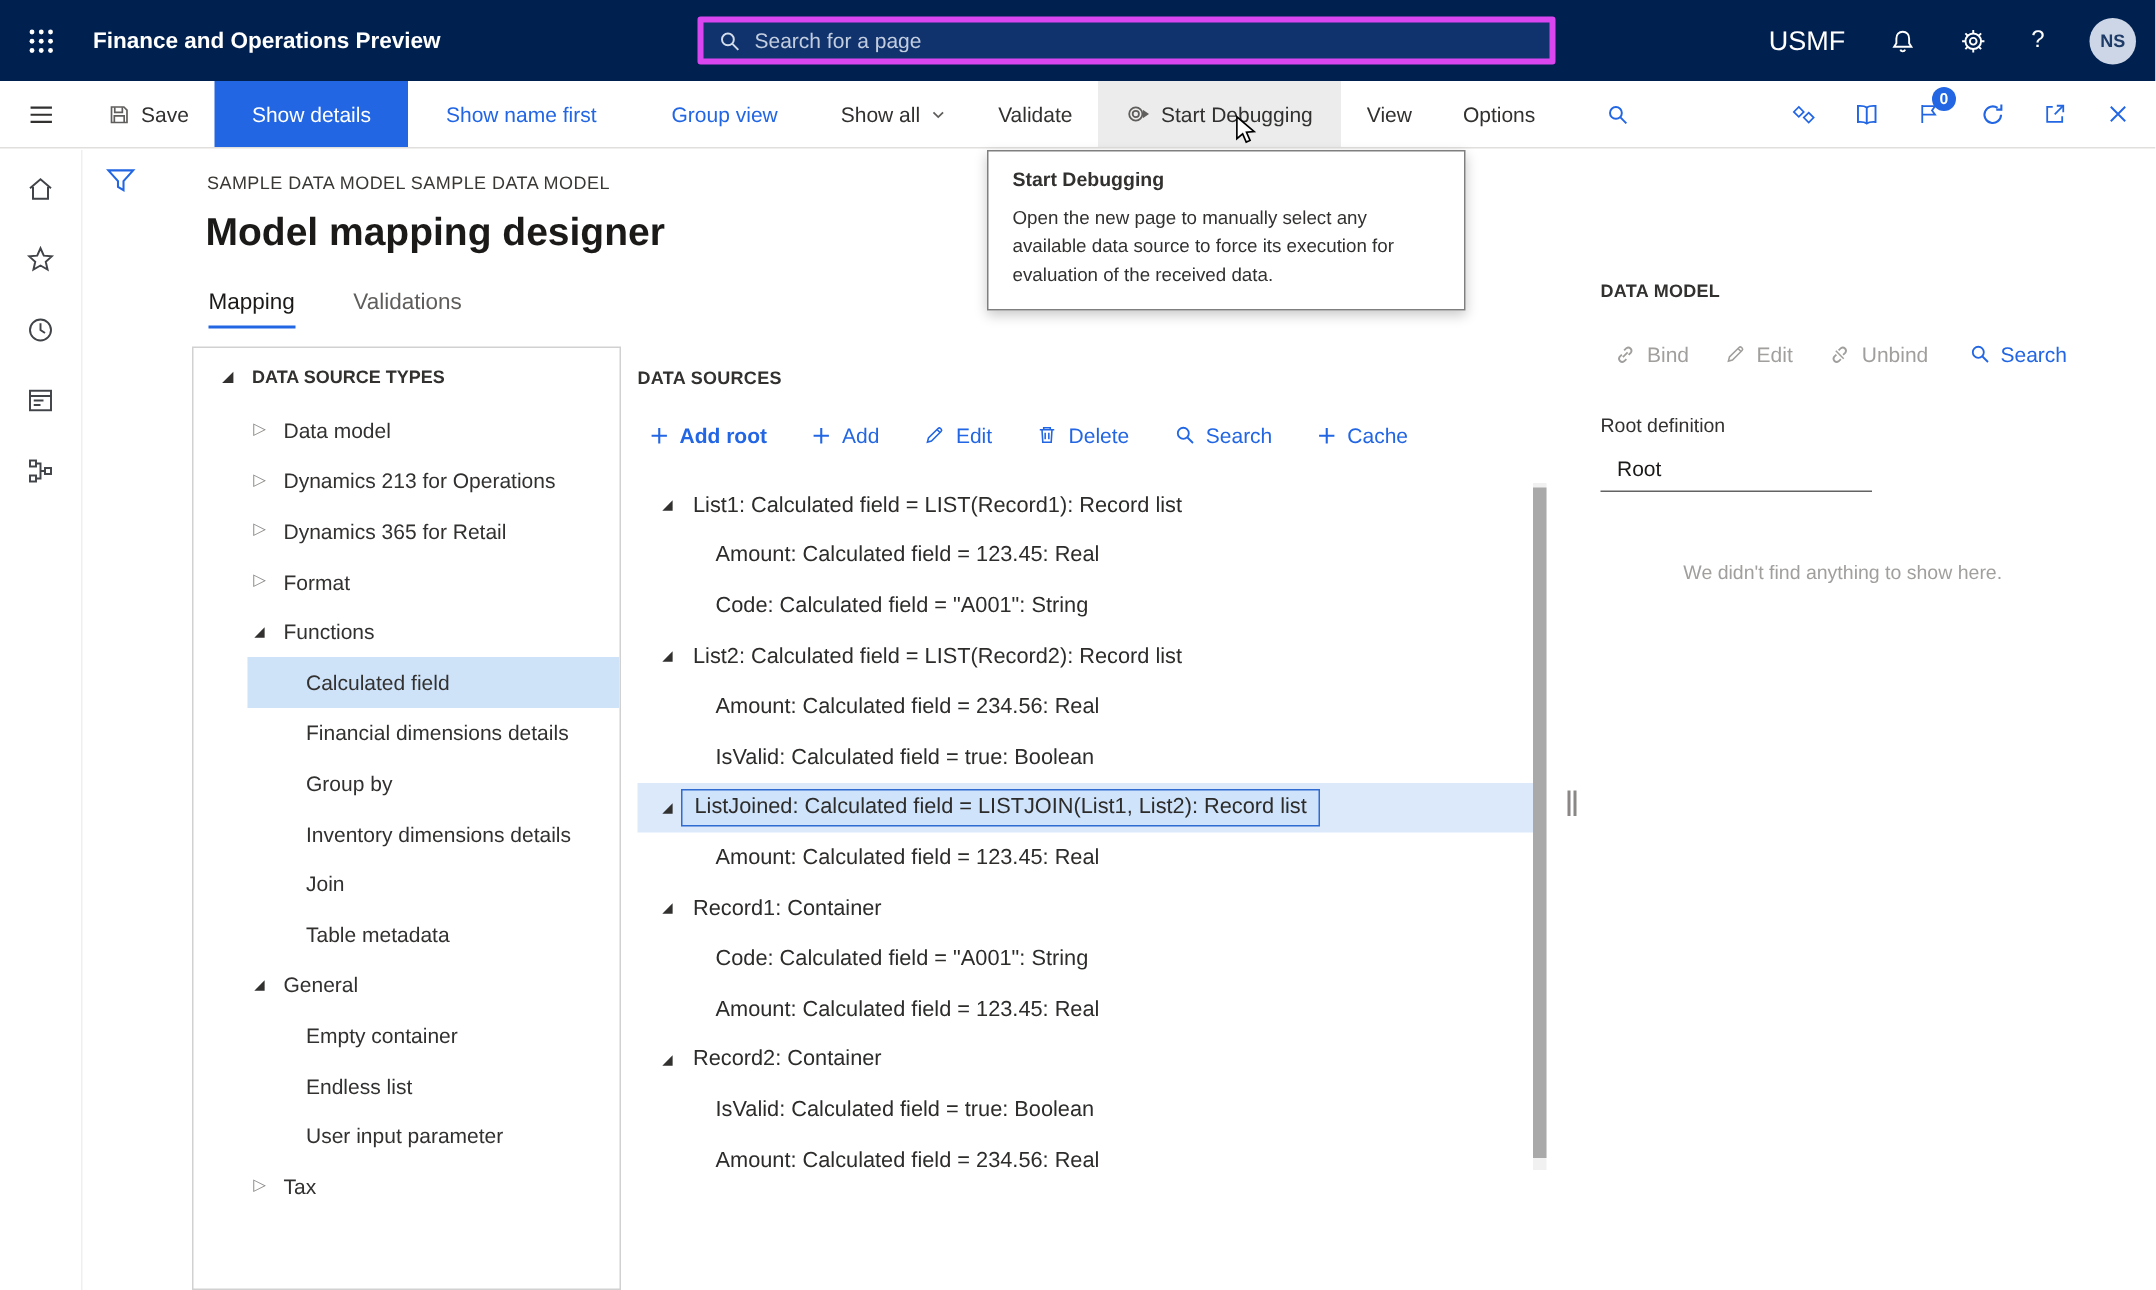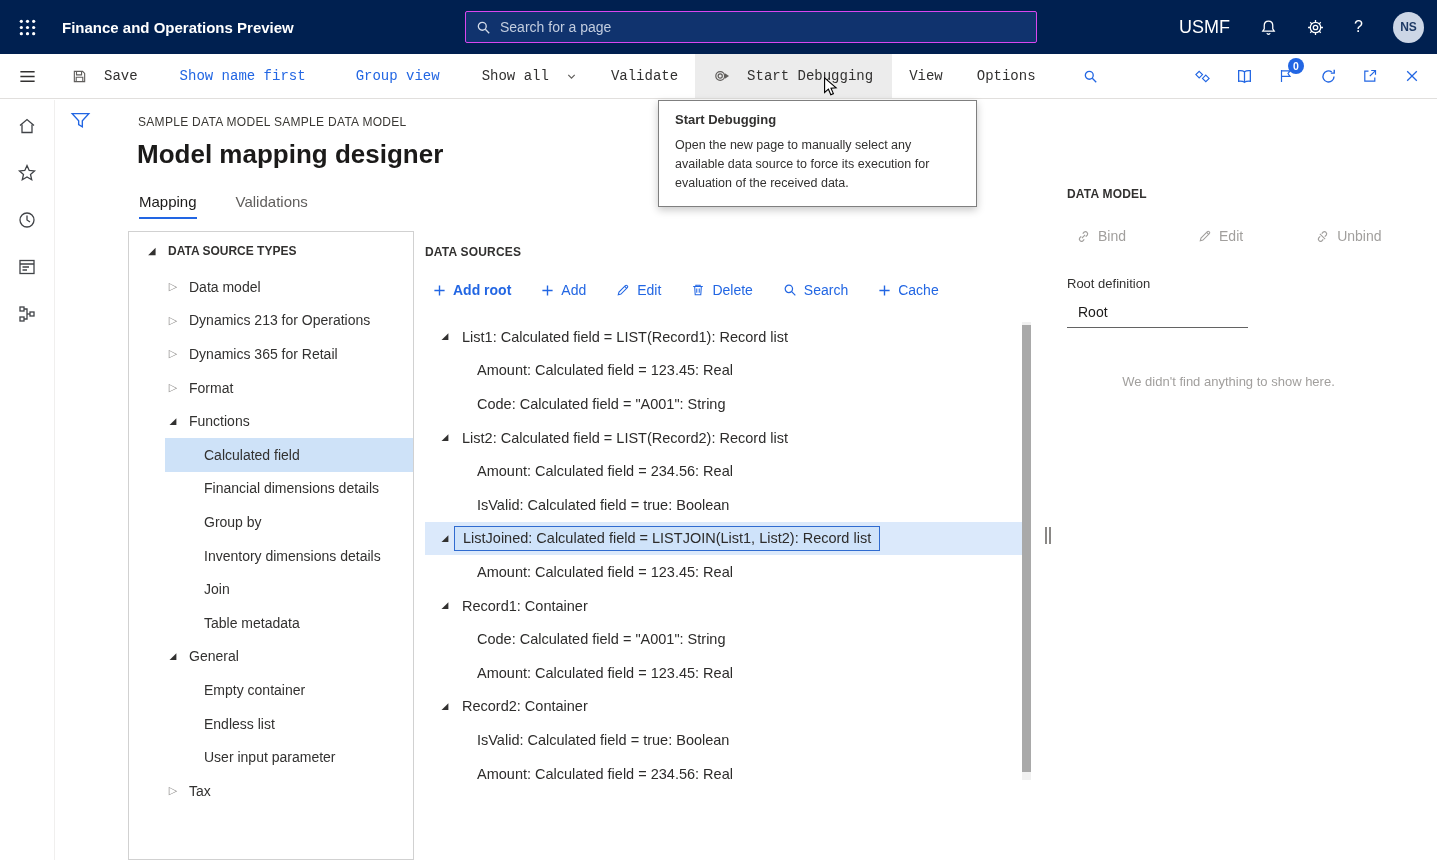--- a/index.html
+++ b/index.html
@@ -5,34 +5,34 @@
   *{box-sizing:border-box;margin:0;padding:0;}
   html,body{width:1437px;height:860px;}
   body{font-family:"Liberation Sans",sans-serif;background:#fff;color:#323130;position:relative;overflow:hidden;}
   button{font-family:inherit;background:none;border:none;cursor:pointer;color:inherit;font-size:14px;}
   .ic{display:inline-flex;align-items:center;justify-content:center;flex:none;}
 
   
   .topbar{position:absolute;top:0;left:0;width:100%;height:54px;background:var(--topbar,#002050);display:flex;align-items:center;color:#fff;z-index:10;}
   .waffle-btn{width:54px;height:54px;display:flex;align-items:center;justify-content:center;color:#fff;}
   .tb-title{font-size:15px;font-weight:700;margin-left:8px;white-space:nowrap;}
-  .tb-search{position:absolute;left:465px;top:11px;width:572px;height:32px;background:#10336e;border:1px solid #d946ef;border-radius:2px;display:flex;align-items:center;padding:0 10px;gap:9px;}
+  .tb-search{position:absolute;left:465px;top:11px;width:572px;height:32px;background:#10336e;border:4px solid #d946ef;border-radius:2px;display:flex;align-items:center;padding:0 10px;gap:9px;}
   .tb-search .ic{color:#d3dcea;}
   .tb-search input{flex:1;background:transparent;border:none;outline:none;color:#fff;font-size:14px;font-family:inherit;}
   .tb-search input::placeholder{color:#c2cddf;}
   .tb-right{margin-left:auto;display:flex;align-items:center;gap:30px;padding-right:13px;}
   .tb-right .ibtn{color:#fff;display:flex;align-items:center;}
   .tb-company{font-size:18px;cursor:pointer;}
   .tb-help{font-size:16px;}
   .tb-avatar{width:31px;height:31px;border-radius:50%;background:#ccd6e6;color:#1e3a66;font-size:12px;font-weight:700;display:flex;align-items:center;justify-content:center;cursor:pointer;}
 
   
   .actionpane{position:absolute;top:54px;left:0;width:100%;height:45px;background:#fff;border-bottom:1px solid #e1dfdd;display:flex;align-items:stretch;z-index:5;}
   .ap-burger{width:55px;display:flex;align-items:center;justify-content:center;color:#323130;flex:none;}
-  .ap-btn{display:flex;align-items:center;gap:17px;padding:0 17px;font-size:14px;color:#323130;white-space:nowrap;height:100%;font-family:Liberation Mono, monospace;}
+  .ap-btn{display:flex;align-items:center;gap:7px;padding:0 17px;font-size:14px;color:#323130;white-space:nowrap;height:100%;}
   .ap-btn .ic{color:#605e5c;}
   .ap-btn.blue{color:var(--accent,#2266e3);padding:0 25px;}
   .ap-btn.primary{background:var(--accent,#2266e3);color:#fff;padding:0 25px;}
   .ap-btn.hovered{background:#ececec;padding:0 19px;}
   .ap-iconbtn{display:flex;align-items:center;padding:0 14px;color:var(--accent,#2266e3);margin-left:16px;}
   .ap-right{margin-left:auto;display:flex;align-items:stretch;padding-right:4px;}
   .ap-right .ibtn{position:relative;display:flex;align-items:center;justify-content:center;width:42px;color:var(--accent,#2266e3);}
   .badge{position:absolute;top:4px;right:3px;min-width:16px;height:16px;border-radius:8px;background:var(--accent,#2266e3);color:#fff;font-size:10.5px;font-weight:700;display:flex;align-items:center;justify-content:center;padding:0 4px;}
 
   
@@ -75,21 +75,21 @@
   .ds-row.lvl2{padding-left:52px;}
   .ds-row.selected{background:var(--row-selection,#dbe9fb);}
   .focus-box{border:1px solid #2f6bd0;background:#cfe3fa;padding:3px 8px 4px;margin-left:-8px;}
 
   .ds-scrollbar{position:absolute;left:1022px;top:322px;width:9px;height:458px;background:#f1f1f1;}
   .ds-scrollbar .thumb{position:absolute;top:3px;left:0;width:9px;height:447px;background:#a9a9a9;}
   .splitter{position:absolute;left:1045px;top:527px;width:6px;height:17px;border-left:2px solid #8a8886;border-right:2px solid #8a8886;}
 
   
   .dmpanel{position:absolute;left:1067px;top:187px;width:323px;}
-  .dm-toolbar{display:flex;align-items:center;margin-top:21px;gap:48px;}
+  .dm-toolbar{display:flex;align-items:center;margin-top:21px;}
   .dm-toolbar .tb-btn{padding:0 12px;}
   .dm-toolbar .tb-btn:first-child{padding-left:9px;}
   .dm-rootlabel{margin-top:26px;font-size:13px;color:#323130;}
   .dm-field{margin-top:9px;width:181px;border-bottom:1px solid #636363;padding:4px 0 7px 11px;font-size:14px;color:#1b1a19;cursor:text;}
   .dm-empty{margin-top:46px;text-align:center;font-size:13px;color:#a19f9d;}
 
   
   .tooltip{position:absolute;left:658px;top:100px;width:319px;background:#fff;border:1px solid #7f7f7f;box-shadow:0 3px 8px rgba(0,0,0,.22);padding:11px 16px 14px;z-index:40;}
   .tooltip .tt-title{font-size:13px;font-weight:700;color:#323130;}
   .tooltip .tt-body{margin-top:9px;font-size:12.5px;line-height:1.5;color:#323130;}
@@ -151,20 +151,21 @@
   <button class="ap-btn">
     <span class="ic">
       <svg width="15" height="15" viewBox="0 0 16 16" fill="none" stroke="currentColor" stroke-width="1.2">
           <path d="M2.5 2.5h8.8l2.2 2.2v8.8H2.5z"></path>
           <path d="M4.8 2.7v3.6h5.4V2.7"></path>
           <path d="M4.5 13.3V8.8h7v4.5"></path>
         </svg>
     </span>
     <span>Save</span>
   </button>
+  <button class="ap-btn primary">Show details</button>
   <button class="ap-btn blue">Show name first</button>
   <button class="ap-btn blue">Group view</button>
   <button class="ap-btn">
     <span>Show all</span>
     <span class="ic">
       <svg width="11" height="11" viewBox="0 0 12 12" fill="none" stroke="currentColor" stroke-width="1.3">
           <path d="M2.5 4.2L6 7.7l3.5-3.5"></path>
         </svg>
     </span>
   </button>

